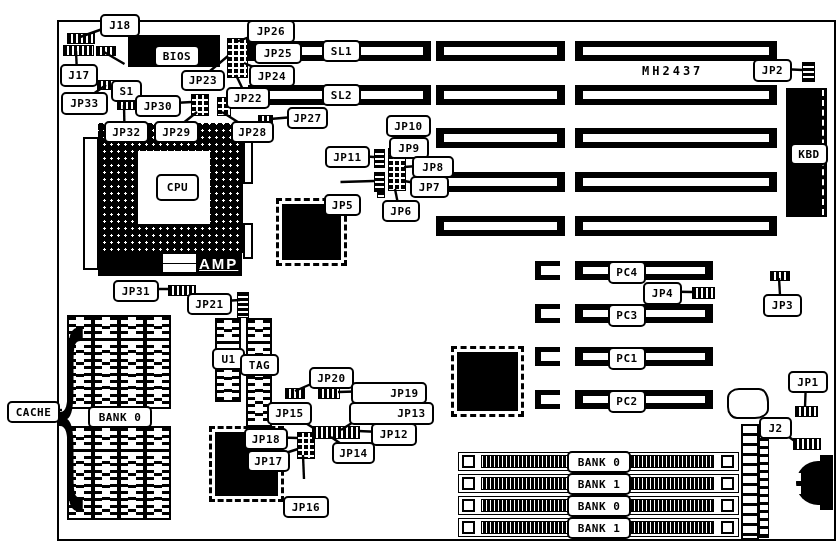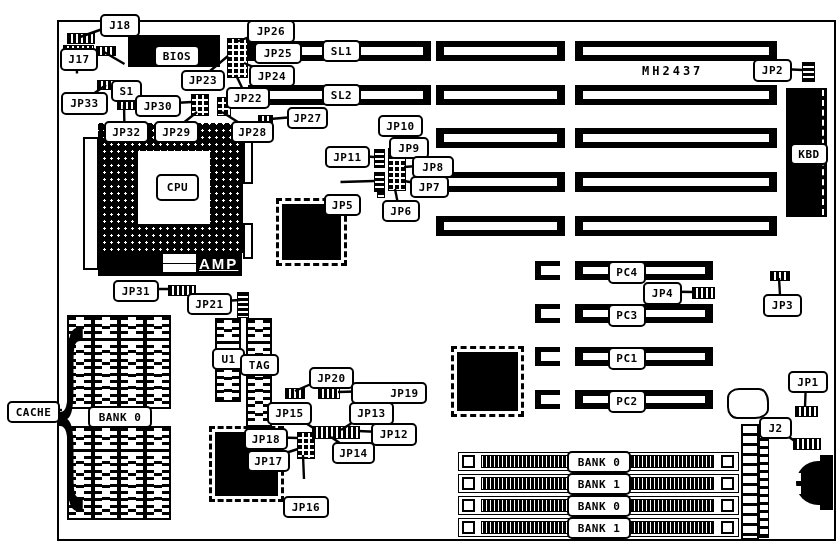--- a/index.html
+++ b/index.html
@@ -196,51 +196,51 @@
       <line x1="369.5" y1="411.5" x2="341" y2="430" stroke="#000000" stroke-width="2.4"></line>
       <line x1="392" y1="432.5" x2="358" y2="431" stroke="#000000" stroke-width="2.4"></line>
       <line x1="351.5" y1="451" x2="331" y2="437" stroke="#000000" stroke-width="2.4"></line>
       <line x1="264" y1="437" x2="298" y2="438" stroke="#000000" stroke-width="2.4"></line>
       <line x1="266.5" y1="459" x2="298" y2="449" stroke="#000000" stroke-width="2.4"></line>
       <line x1="304" y1="479" x2="303" y2="455" stroke="#000000" stroke-width="2.4"></line>
       <line x1="31.5" y1="410" x2="62" y2="410" stroke="#000000" stroke-width="2.4"></line>
     </svg>
   <div id="labels-layer" class="abs" style="left:0;top:0;width:838px;height:546px;z-index:5;pointer-events:none">
       <div class="callout" style="left: 100px; top: 14px; width: 36px; height: 19px;">J18</div>
-      <div class="callout" style="left: 60px; top: 48px; width: 34px; height: 19px;">J17</div>
+      <div class="callout" style="left: 60px; top: 64px; width: 34px; height: 19px;">J17</div>
       <div class="callout" style="left: 111px; top: 55px; width: 27px; height: 18px; margin-top: 25px;">S1</div>
       <div class="callout" style="left: 61px; top: 92px; width: 43px; height: 19px;">JP33</div>
       <div class="callout" style="left: 104px; top: 121px; width: 41px; height: 18px;">JP32</div>
       <div class="callout" style="left: 135px; top: 95px; width: 42px; height: 18px;">JP30</div>
       <div class="callout" style="left: 154px; top: 121px; width: 41px; height: 18px;">JP29</div>
       <div class="callout" style="left: 231px; top: 121px; width: 39px; height: 18px;">JP28</div>
       <div class="callout" style="left: 181px; top: 70px; width: 40px; height: 17px;">JP23</div>
       <div class="callout" style="left: 247px; top: 20px; width: 44px; height: 19px;">JP26</div>
       <div class="callout" style="left: 254px; top: 42px; width: 44px; height: 18px;">JP25</div>
       <div class="callout" style="left: 249px; top: 65px; width: 42px; height: 18px;">JP24</div>
       <div class="callout" style="left: 226px; top: 87px; width: 40px; height: 18px;">JP22</div>
       <div class="callout" style="left: 287px; top: 107px; width: 37px; height: 18px;">JP27</div>
-      <div class="callout" style="left: 378px; top: 115px; width: 41px; height: 18px;">JP10</div>
+      <div class="callout" style="left: 386px; top: 115px; width: 41px; height: 18px;">JP10</div>
       <div class="callout" style="left: 325px; top: 146px; width: 41px; height: 18px;">JP11</div>
       <div class="callout" style="left: 389px; top: 137px; width: 36px; height: 18px;">JP9</div>
       <div class="callout" style="left: 412px; top: 156px; width: 38px; height: 18px;">JP8</div>
       <div class="callout" style="left: 410px; top: 176px; width: 35px; height: 18px;">JP7</div>
       <div class="callout" style="left: 324px; top: 173px; width: 33px; height: 18px; margin-top: 21px;">JP5</div>
       <div class="callout" style="left: 382px; top: 200px; width: 34px; height: 18px;">JP6</div>
       <div class="callout" style="left: 753px; top: 59px; width: 35px; height: 19px;">JP2</div>
       <div class="callout" style="left: 643px; top: 282px; width: 35px; height: 19px;">JP4</div>
       <div class="callout" style="left: 763px; top: 294px; width: 35px; height: 19px;">JP3</div>
       <div class="callout" style="left: 788px; top: 371px; width: 36px; height: 18px;">JP1</div>
       <div class="callout" style="left: 759px; top: 417px; width: 29px; height: 18px;">J2</div>
       <div class="callout" style="left: 113px; top: 280px; width: 42px; height: 18px;">JP31</div>
       <div class="callout" style="left: 187px; top: 293px; width: 41px; height: 18px;">JP21</div>
       <div class="callout" style="left: 309px; top: 367px; width: 41px; height: 18px;">JP20</div>
       <div class="callout" style="left: 351px; top: 382px; width: 41px; height: 18px; padding-left: 31px;">JP19</div>
       <div class="callout" style="left: 267px; top: 402px; width: 41px; height: 19px;">JP15</div>
-      <div class="callout" style="left: 349px; top: 402px; width: 41px; height: 19px;">JP13</div>
+      <div class="callout" style="left: 349px; top: 402px; width: 41px; height: 19px; padding-left: 40px;">JP13</div>
       <div class="callout" style="left: 371px; top: 423px; width: 42px; height: 19px;">JP12</div>
       <div class="callout" style="left: 332px; top: 442px; width: 39px; height: 18px;">JP14</div>
       <div class="callout" style="left: 244px; top: 428px; width: 40px; height: 18px;">JP18</div>
       <div class="callout" style="left: 247px; top: 450px; width: 39px; height: 18px;">JP17</div>
       <div class="callout" style="left: 283px; top: 496px; width: 42px; height: 18px;">JP16</div>
       <div class="callout" style="left: 7px; top: 401px; width: 49px; height: 18px;">CACHE</div>
       <div class="plabel" style="left: 154px; top: 45px; width: 42px; height: 18px;">BIOS</div>
       <div class="plabel" style="left: 156px; top: 174px; width: 39px; height: 23px;">CPU</div>
       <div class="plabel" style="left: 322px; top: 40px; width: 35px; height: 18px;">SL1</div>
       <div class="plabel" style="left: 322px; top: 84px; width: 35px; height: 18px;">SL2</div>

